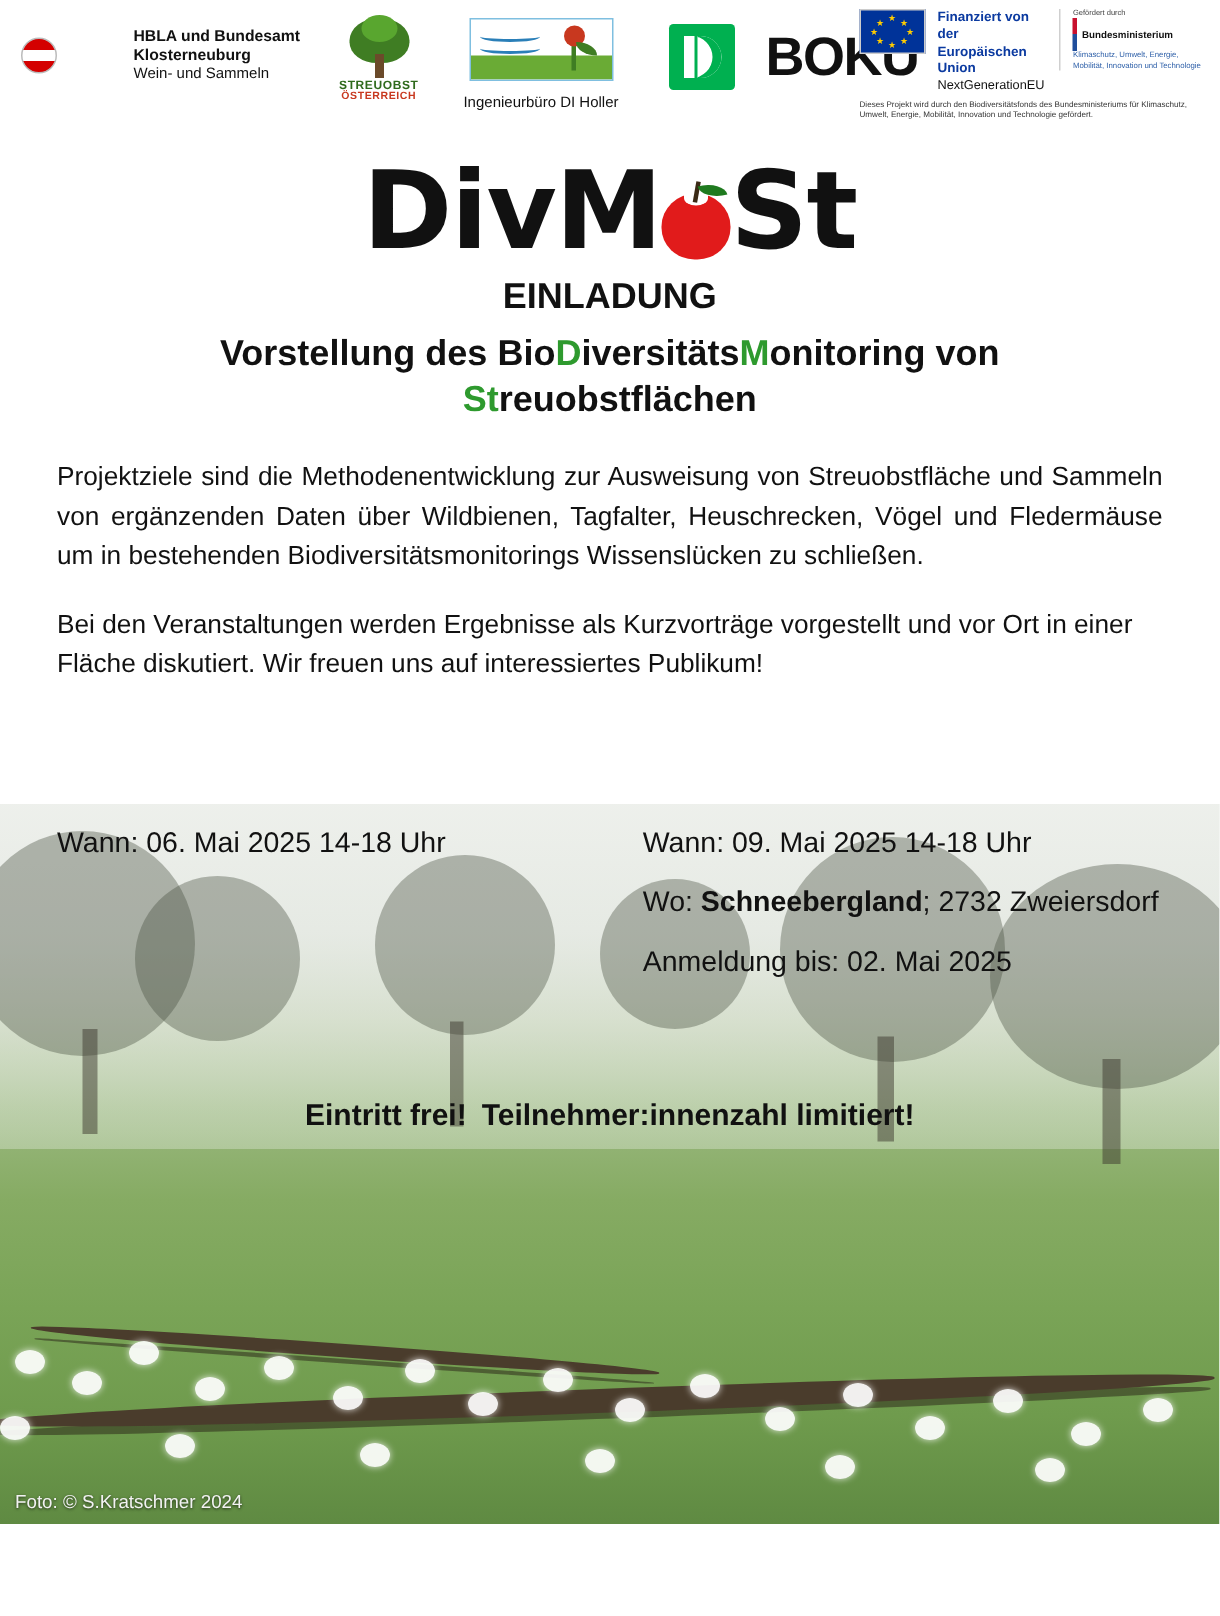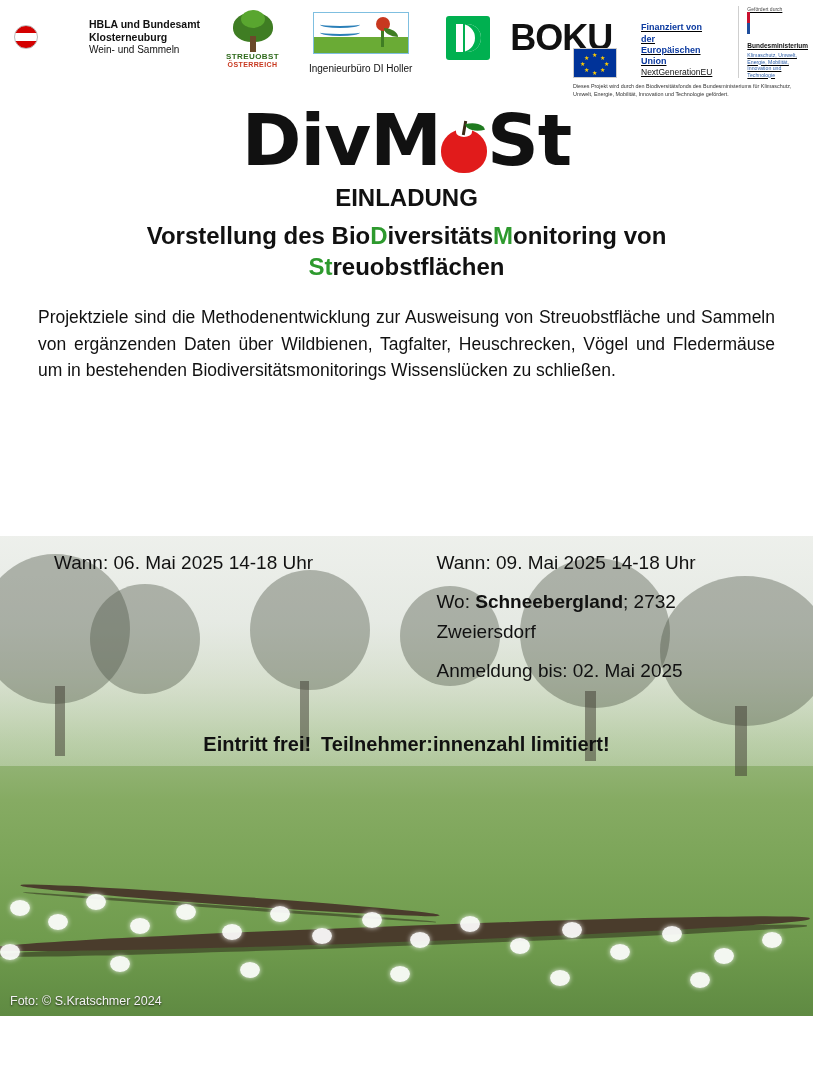--- a/index.html
+++ b/index.html
@@ -177,21 +177,21 @@
   }
 
   
   .eu {
     position: absolute;
     right: 10px;
     top: 6px;
     width: 230px;
     text-align: left;
   }
-  .eu-row { display: flex; gap: 24px; align-items: flex-end; text-decoration: underline; }
+  .eu-row { display: flex; gap: 8px; align-items: flex-start; }
   .eu-flag {
     width: 42px; height: 28px;
     background: #003399;
     position: relative;
     flex: none;
     border: 1px solid #ccc;
   }
   .eu-stars {
     position: absolute; inset: 0;
     color: #ffcc00;
@@ -367,21 +367,21 @@
     left: 10px;
     bottom: 8px;
     color: #f2f2f2;
     font-size: 12.5px;
     text-shadow: 0 1px 2px rgba(0,0,0,.7);
   }
 
   
   .events {
     position: absolute;
-    left: 16px; right: 0;
+    left: 0; right: 0;
     top: 548px;
     padding: 0 38px;
     box-sizing: border-box;
     display: flex;
     gap: 44px;
   }
   .event-col {
     flex: 1;
     font-size: 19px;
     line-height: 1.55;
@@ -495,20 +495,21 @@
 
   <div class="einladung">EINLADUNG</div>
 
   <div class="subtitle">
     <span>Vorstellung des Bio</span><span class="green">D</span><span>iversitäts</span><span class="green">M</span><span>onitoring von</span>
     <br>
     <span class="green">St</span><span>reuobstflächen</span>
   </div>
 
   <div class="para p1">Projektziele sind die Methodenentwicklung zur Ausweisung von Streuobstfläche und Sammeln von ergänzenden Daten über Wildbienen, Tagfalter, Heuschrecken, Vögel und Fledermäuse um in bestehenden Biodiversitätsmonitorings Wissenslücken zu schließen.</div>
+  <div class="para p2">Bei den Veranstaltungen werden Ergebnisse als Kurzvorträge vorgestellt und vor Ort in einer Fläche diskutiert. Wir freuen uns auf interessiertes Publikum!</div>
 
   <div class="photo">
     <div class="mist"></div>
 
     <div class="tree-sil" style="left:-20px; top:18px; width:150px; height:150px;"></div>
     <div class="tree-sil" style="left:90px; top:48px; width:110px; height:110px;"></div>
     <div class="tree-sil" style="left:250px; top:34px; width:120px; height:120px;"></div>
     <div class="tree-sil" style="left:400px; top:50px; width:100px; height:100px;"></div>
     <div class="tree-sil" style="left:520px; top:22px; width:150px; height:150px;"></div>
     <div class="tree-sil" style="left:660px; top:40px; width:170px; height:150px;"></div>

